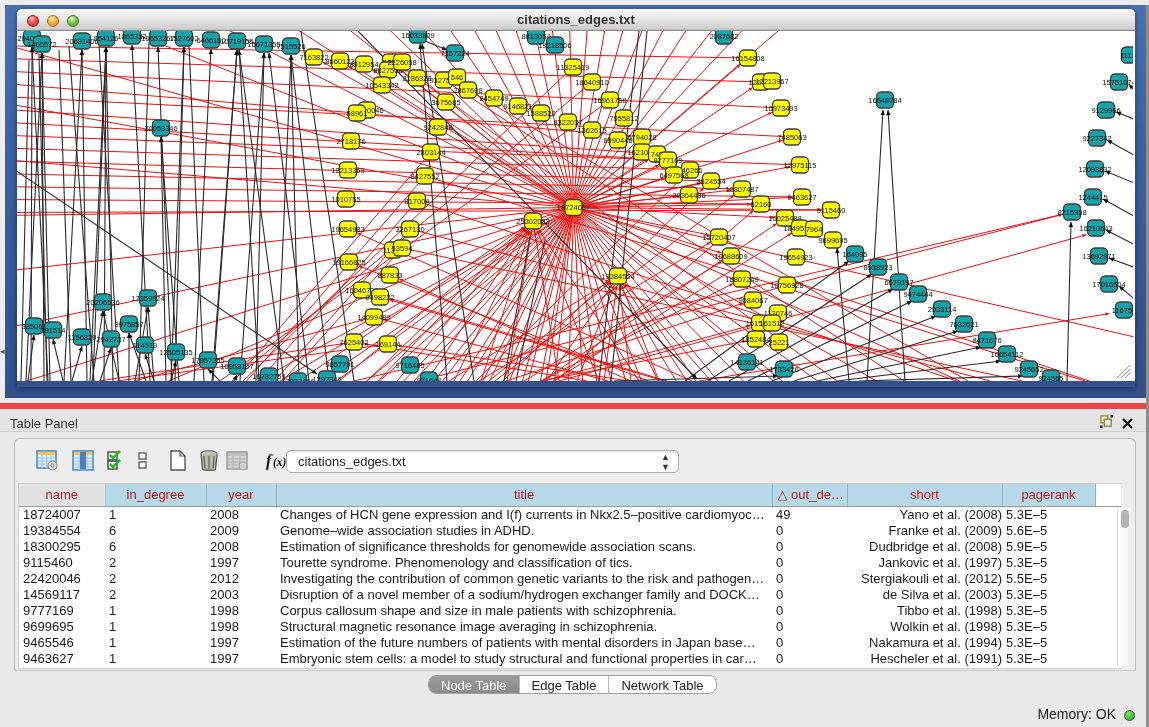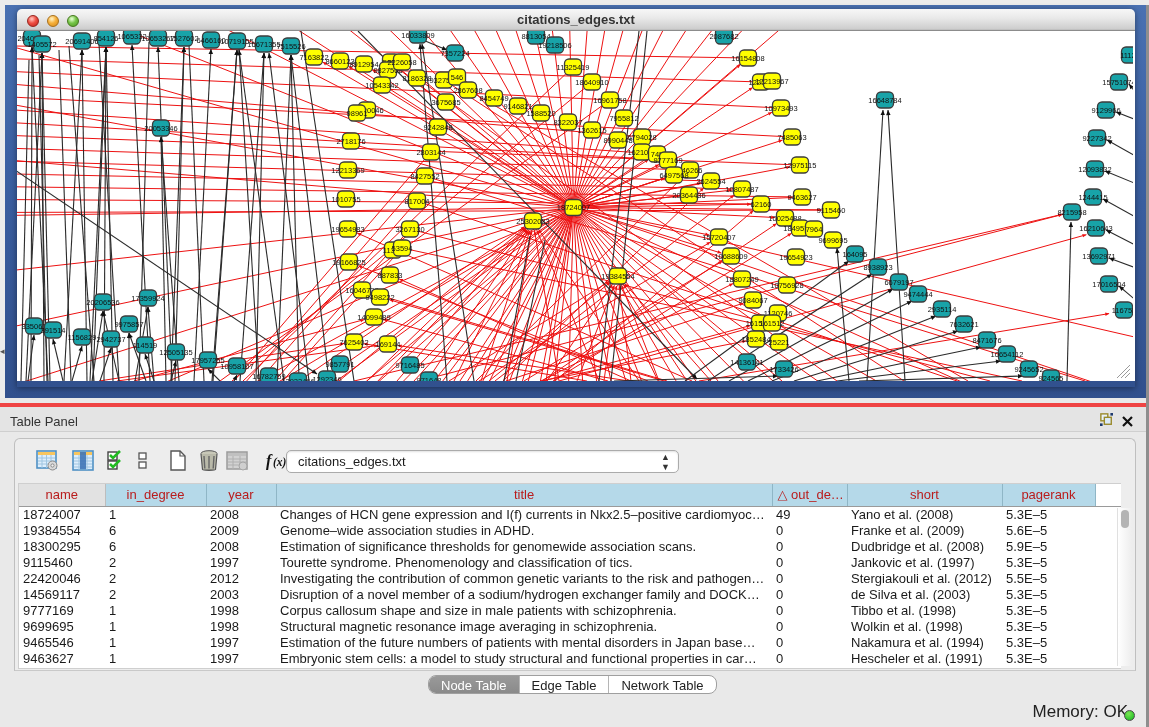--- a/index.html
+++ b/index.html
@@ -15,51 +15,51 @@
 #titlebar .title { position:absolute; width:100%; text-align:center; top:3px;
   font-size:13px; font-weight:bold; color:#333; }
 .tl { position:absolute; top:5.5px; width:12px; height:12px; border-radius:50%; }
 .tl.r { left:10px; background:radial-gradient(circle at 38% 30%, #ffb3ac 8%, #ee5044 45%, #c22017 100%); border:0.5px solid #97251e;}
 .tl.y { left:30px; background:radial-gradient(circle at 38% 30%, #ffe9b0 8%, #f6b03b 45%, #d7891a 100%); border:0.5px solid #a8701c;}
 .tl.g { left:50px; background:radial-gradient(circle at 38% 30%, #d7f8c0 8%, #75c447 45%, #4f9a23 100%); border:0.5px solid #46771e;}
 #graphwrap { position:absolute; left:0; top:22px; width:1118px; height:350px; background:#fff; overflow:hidden; }
 
 #tablepanel { position:absolute; left:0; top:398px; width:1146px; height:329px; background:#e9e9e9; }
 #tpheader { position:absolute; left:0; top:5px; width:100%; height:29px; background:#e4e4e4;
-  border-top:4px solid #ef4444; border-bottom:1px solid #cfcfcf; }
+  border-top:6px solid #ef4444; border-bottom:1px solid #cfcfcf; }
 #tpheader .t { position:absolute; left:10px; top:7px; font-size:13px; color:#333; }
 #tpheader .float { position:absolute; right:40px; top:8px; width:13px; height:13px; }
 #innerpanel { position:absolute; left:14px; top:40px; width:1122px; height:233px;
   background:#ededed; border:1px solid #bfbfbf; border-radius:6px 6px 0 0; border-bottom:1px solid #c9c9c9;}
 #toolbar { position:absolute; left:0; top:0; width:100%; height:42px; }
 #toolbar svg { position:absolute; top:10px; }
 #combo { position:absolute; left:271px; top:11px; width:393px; height:23px; background:#fff;
   border:1px solid #ababab; border-radius:5px; box-shadow:inset 0 1px 2px rgba(0,0,0,0.12); }
 #combo .txt { position:absolute; left:11px; top:3px; font-size:13px; color:#1a1a1a; }
 #combo .step { position:absolute; right:8px; top:1px; font-size:9px; color:#333; line-height:10px; text-align:center;}
 #tbl { position:absolute; left:3px; top:44px; width:1103px; height:186px; background:#fff; overflow:hidden;
   border:1px solid #cfcfcf; border-right:none;}
 table { border-collapse:collapse; table-layout:fixed; width:1103px; font-size:13px; color:#1a1a1a; }
 th { background:#b5d9e9; font-weight:normal; font-size:13px; height:22px; text-align:center;
   border-right:1px solid #8fb6c6; border-bottom:1px solid #9a9a9a; color:#b91c1c; }
 th.c-name { background:#e2e2e2; border-right:1px solid #bdbdbd; }
 td { height:16px; padding:0 0 0 4px; white-space:nowrap; overflow:hidden; }
-td.c-short { text-align:left; }
+td.c-short { text-align:right; }
 .w-name { width:86px; } .w-ind { width:101px; } .w-year { width:70px; } .w-title { width:496px; }
 .w-out { width:75px; } .w-short { width:155px; } .w-pr { width:93px; } .w-pad { width:27px; }
 #vscroll { position:absolute; right:3px; top:69px; width:15px; height:158px; background:linear-gradient(90deg,#ffffff,#ededed);
   border-left:1px solid #e0e0e0;}
 #vscroll .thumb { position:absolute; left:3px; top:2px; width:8px; height:18px; background:#b4b4b4; border-radius:4px; }
 #tabs { position:absolute; left:428px; top:277px; height:19px; display:flex;
   border:1px solid #9f9f9f; border-radius:8px; overflow:hidden; background:#fff;
   font-size:13px; }
 #tabs div { padding:1px 12px 0 12px; line-height:18px; color:#222; }
 #tabs div.sel { background:linear-gradient(180deg,#9a9a9a,#8a8a8a); color:#fff; }
 #tabs div + div { border-left:1px solid #b5b5b5;text-align:right; }
-#status { position:absolute; right:18px; bottom:5px; font-size:17px; color:#222;margin-top:7px; }
+#status { position:absolute; right:30px; bottom:5px; font-size:14px; color:#222;margin-top:7px; }
 #led { position:absolute; right:11px; bottom:6px; width:11px; height:11px; border-radius:50%;
   background:radial-gradient(circle at 40% 32%, #72e14e 10%, #2ec52e 70%, #22aa22 100%); border:1px solid #4a4a4a; }
 .icon { position:absolute; top:10px; }
 </style></head>
 <body>
 <div id="desktop">
   <div id="macwin">
     <div id="titlebar">
       <div class="tl r"></div>
         <div class="tl y"></div>

